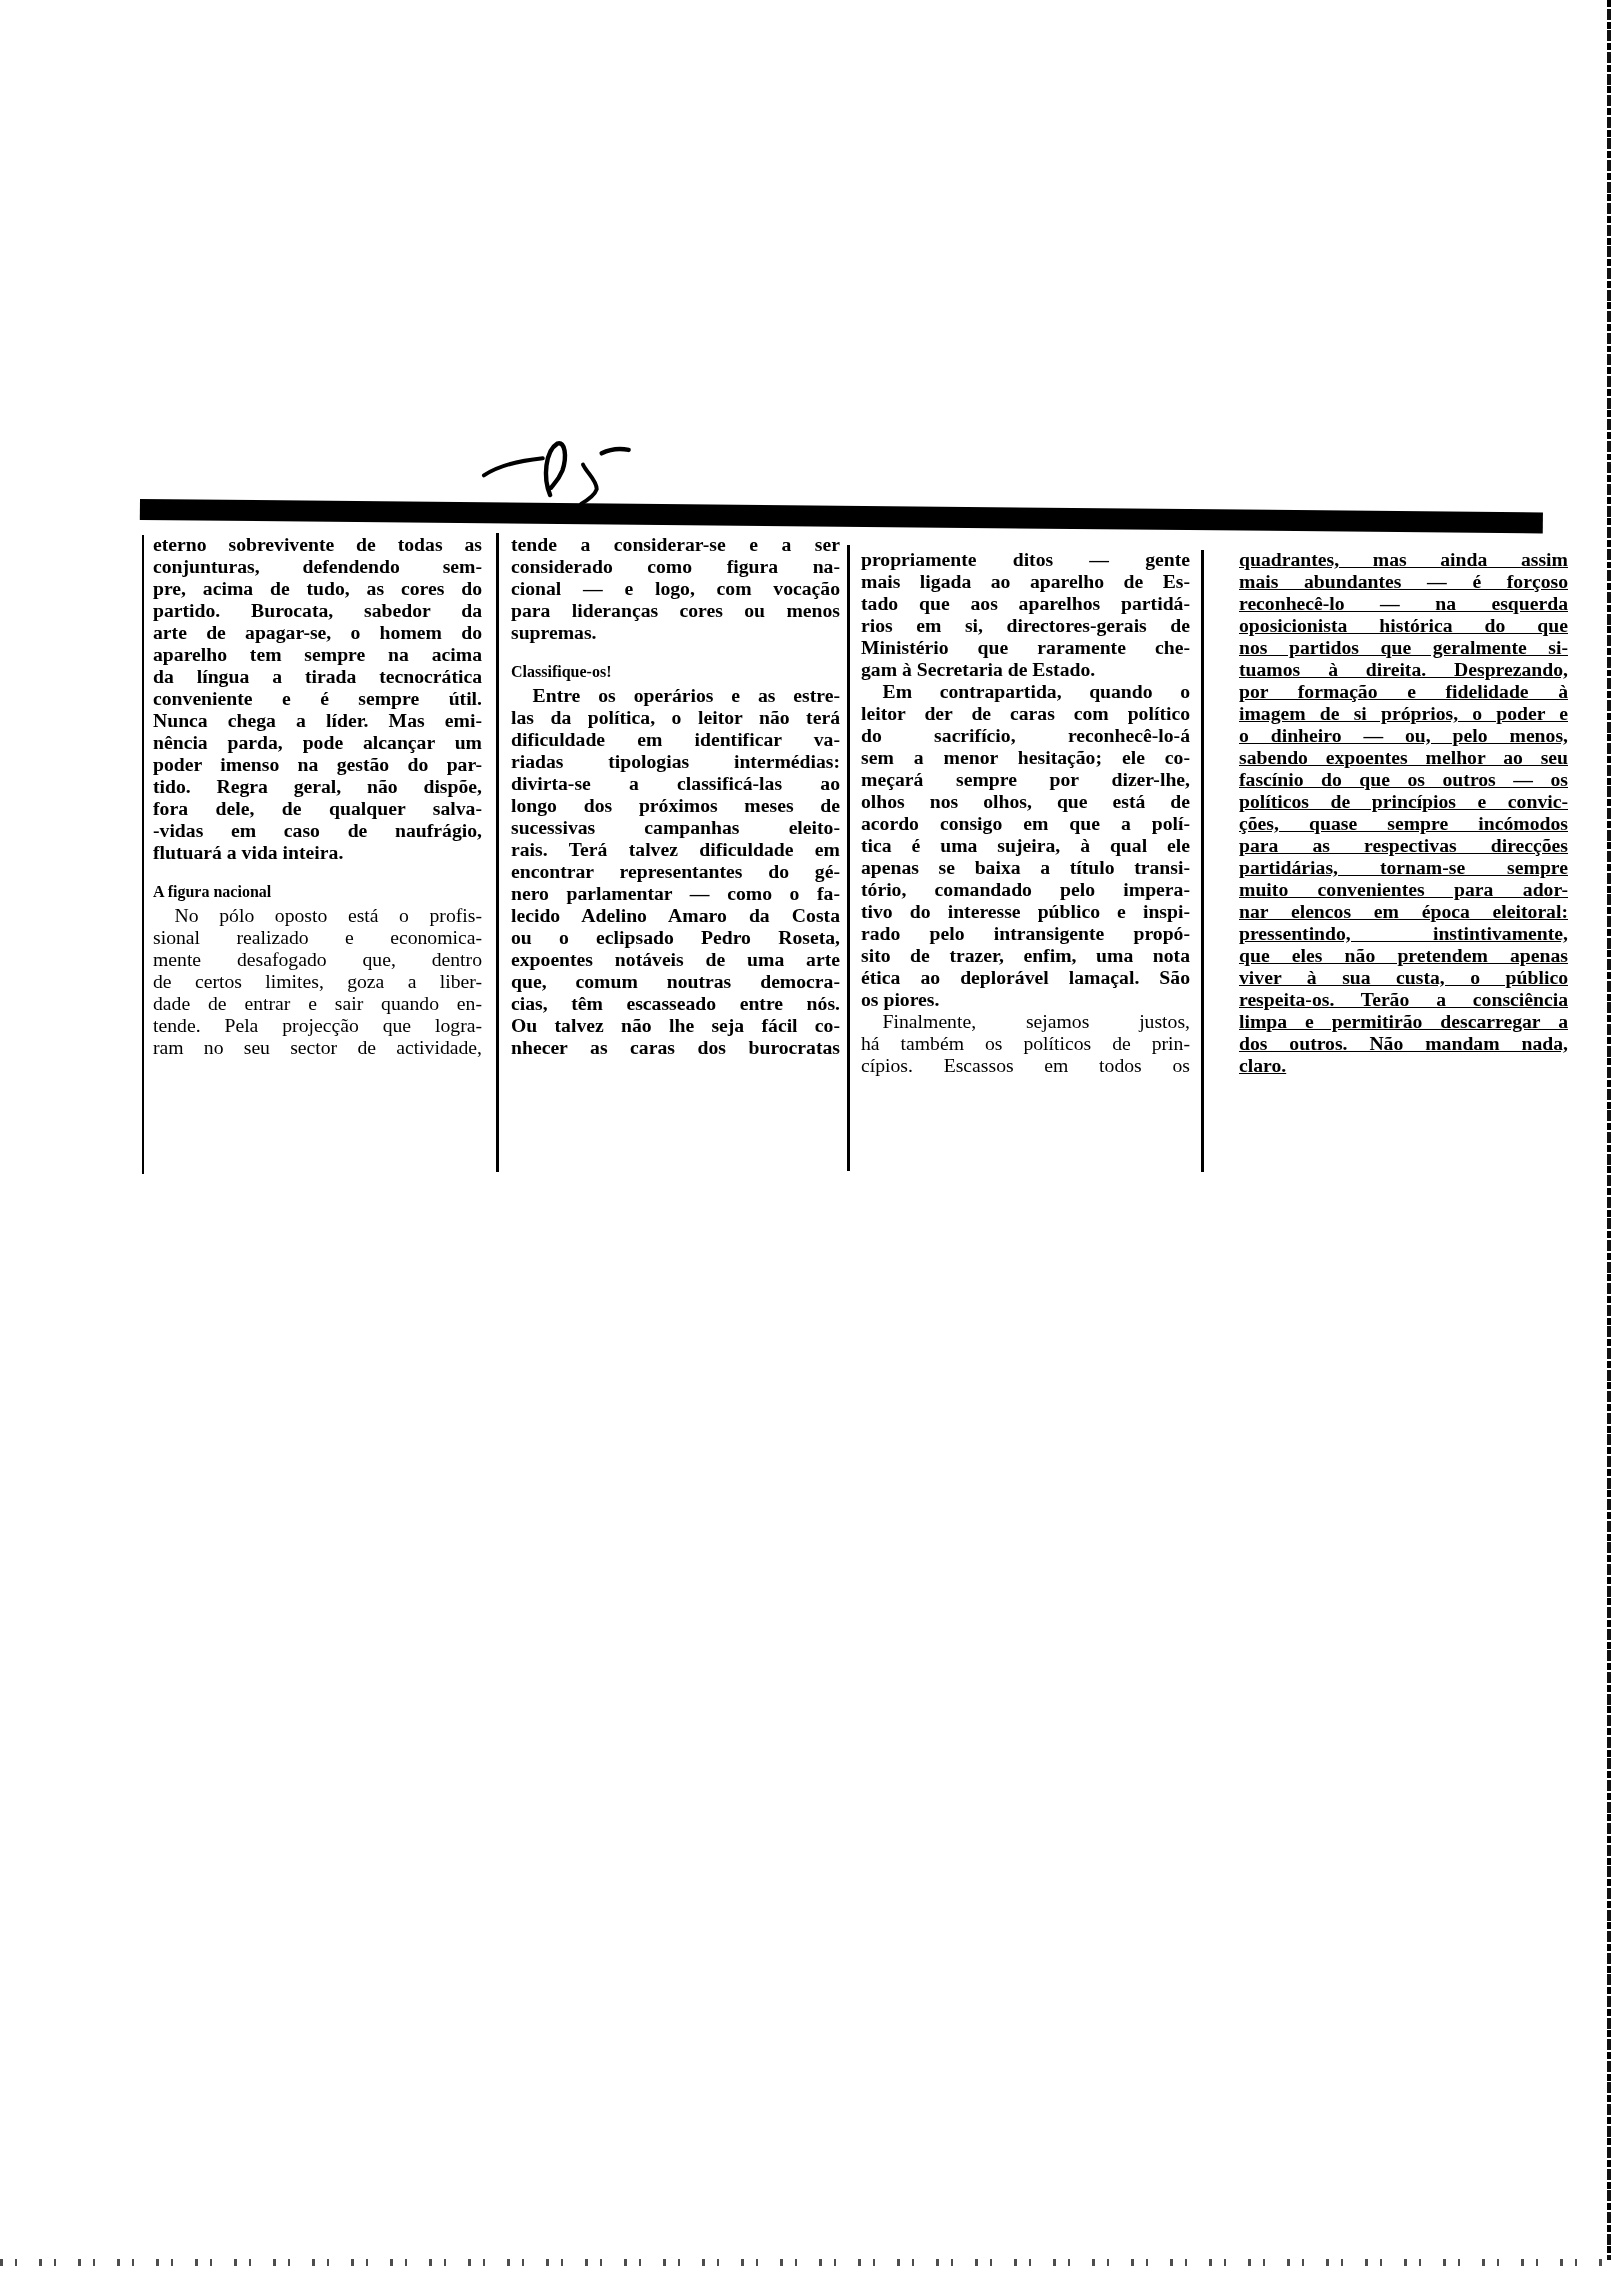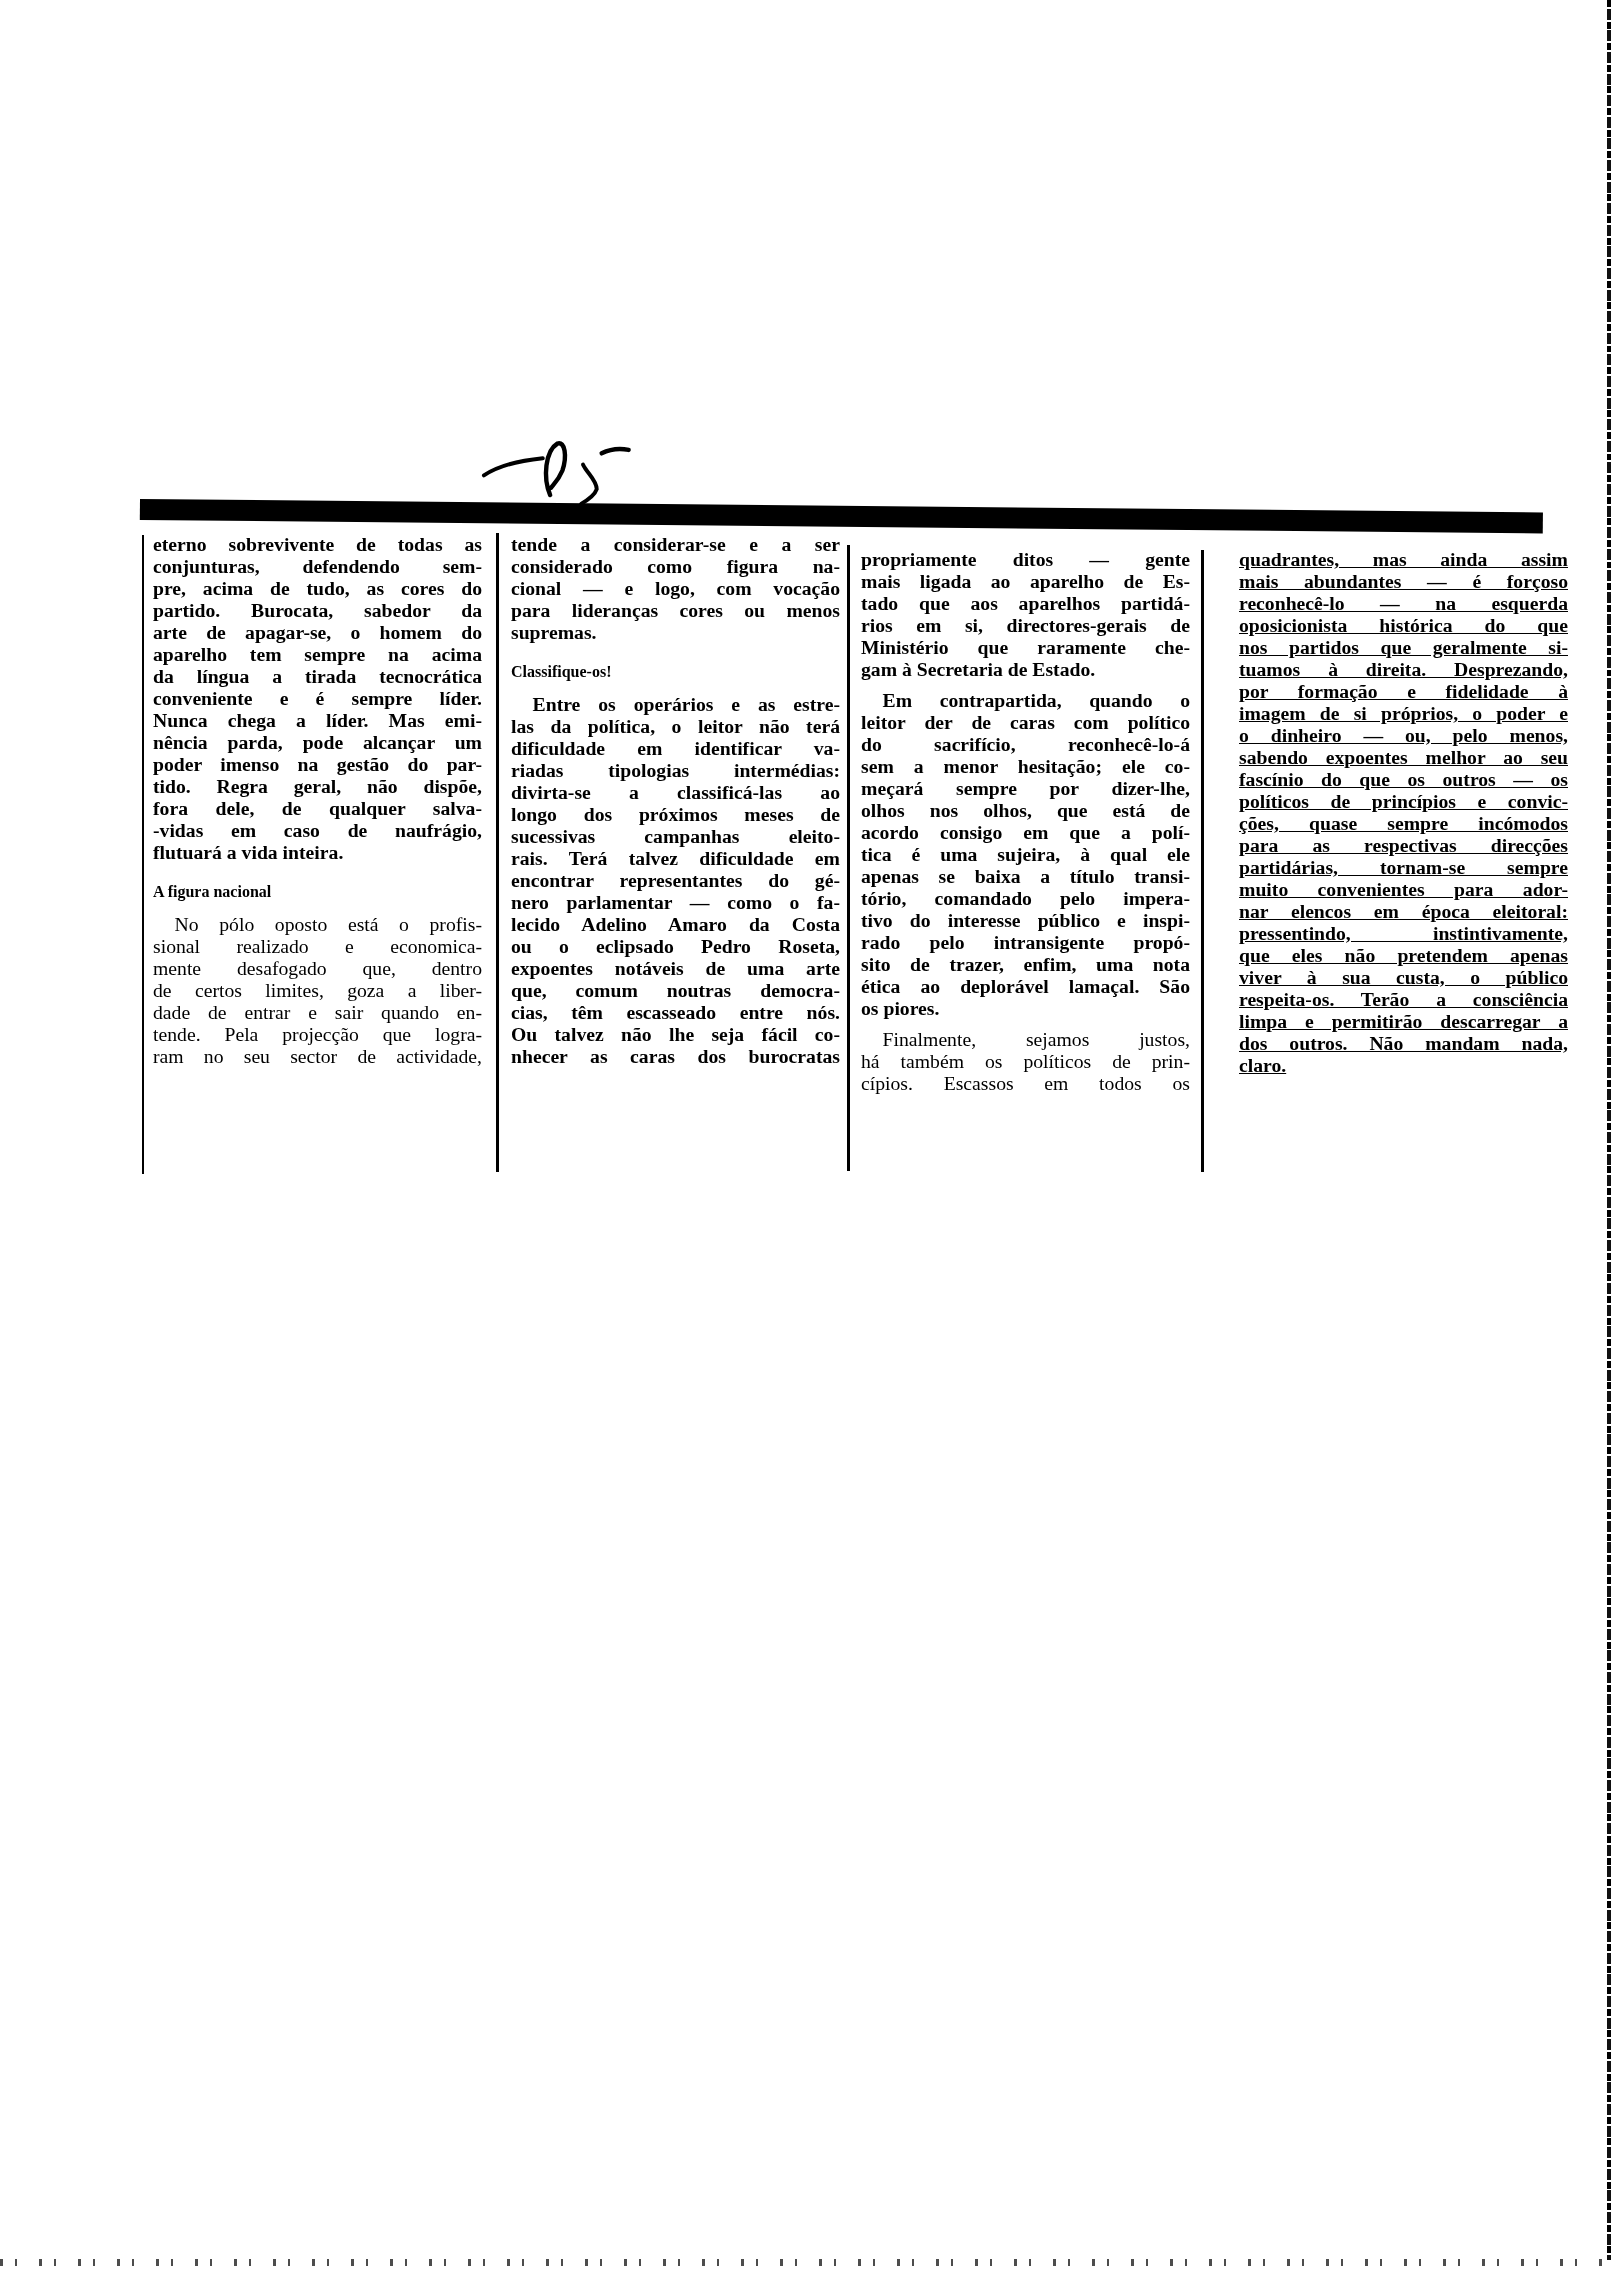--- a/index.html
+++ b/index.html
@@ -7,21 +7,21 @@
   .page { position:absolute; left:0; top:0; width:1453px; height:2295px; background:#fff; }
   .handwritten-mark { position:absolute; left:479px; top:431px; width:157px; height:79px; }
   .rule-bar { position:absolute; left:140px; top:499px; width:1403px; height:20.6px; background:#000;
               transform-origin:left top; transform:rotate(0.55deg); }
   .col { position:absolute; top:533px; width:329px;
          font-family:"Liberation Serif","DejaVu Serif",serif; font-size:19.7px; line-height:22px;
          color:#000; font-weight:bold; text-align:justify; }
   .col p { margin:0; }
   .col .line { display:block; white-space:nowrap; text-align-last:justify; text-align:justify; }
   .col .line.last { text-align-last:left; }
-  .col .line.indent { padding-left:21.6px;margin-top:9px; }
+  .col .line.indent { padding-left:21.6px; }
   .col h2 { margin:16.7px 0 0 0; font-size:16px; line-height:24.6px; font-weight:bold;
             font-family:"Liberation Serif","DejaVu Serif",serif; }
   .col .light { font-weight:normal; }
   .col1 { left:153px; }
   .col2 { left:511px; }
   .col3 { left:861px; top:548px; }
   .col4 { left:1239px; top:548px;text-decoration:underline; }
   .divider { position:absolute; width:2.5px; background:#000; }
   .div1 { left:142px; top:535px; height:639px; width:2px; }
   .div2 { left:496px; top:533px; height:639px; }
@@ -53,21 +53,21 @@
 
   <div class="col col1">
     <p>
       <span class="line">eterno sobrevivente de todas as</span>
       <span class="line">conjunturas, defendendo sem-</span>
       <span class="line">pre, acima de tudo, as cores do</span>
       <span class="line">partido. Burocata, sabedor da</span>
       <span class="line">arte de apagar-se, o homem do</span>
       <span class="line">aparelho tem sempre na acima</span>
       <span class="line">da língua a tirada tecnocrática</span>
-      <span class="line">conveniente e é sempre líder.</span>
+      <span class="line">conveniente e é sempre útil.</span>
       <span class="line">Nunca chega a líder. Mas emi-</span>
       <span class="line">nência parda, pode alcançar um</span>
       <span class="line">poder imenso na gestão do par-</span>
       <span class="line">tido. Regra geral, não dispõe,</span>
       <span class="line">fora dele, de qualquer salva-</span>
       <span class="line">-vidas em caso de naufrágio,</span>
       <span class="line last">flutuará a vida inteira.</span>
     </p>
     <h2>A figura nacional</h2>
     <p class="light">

